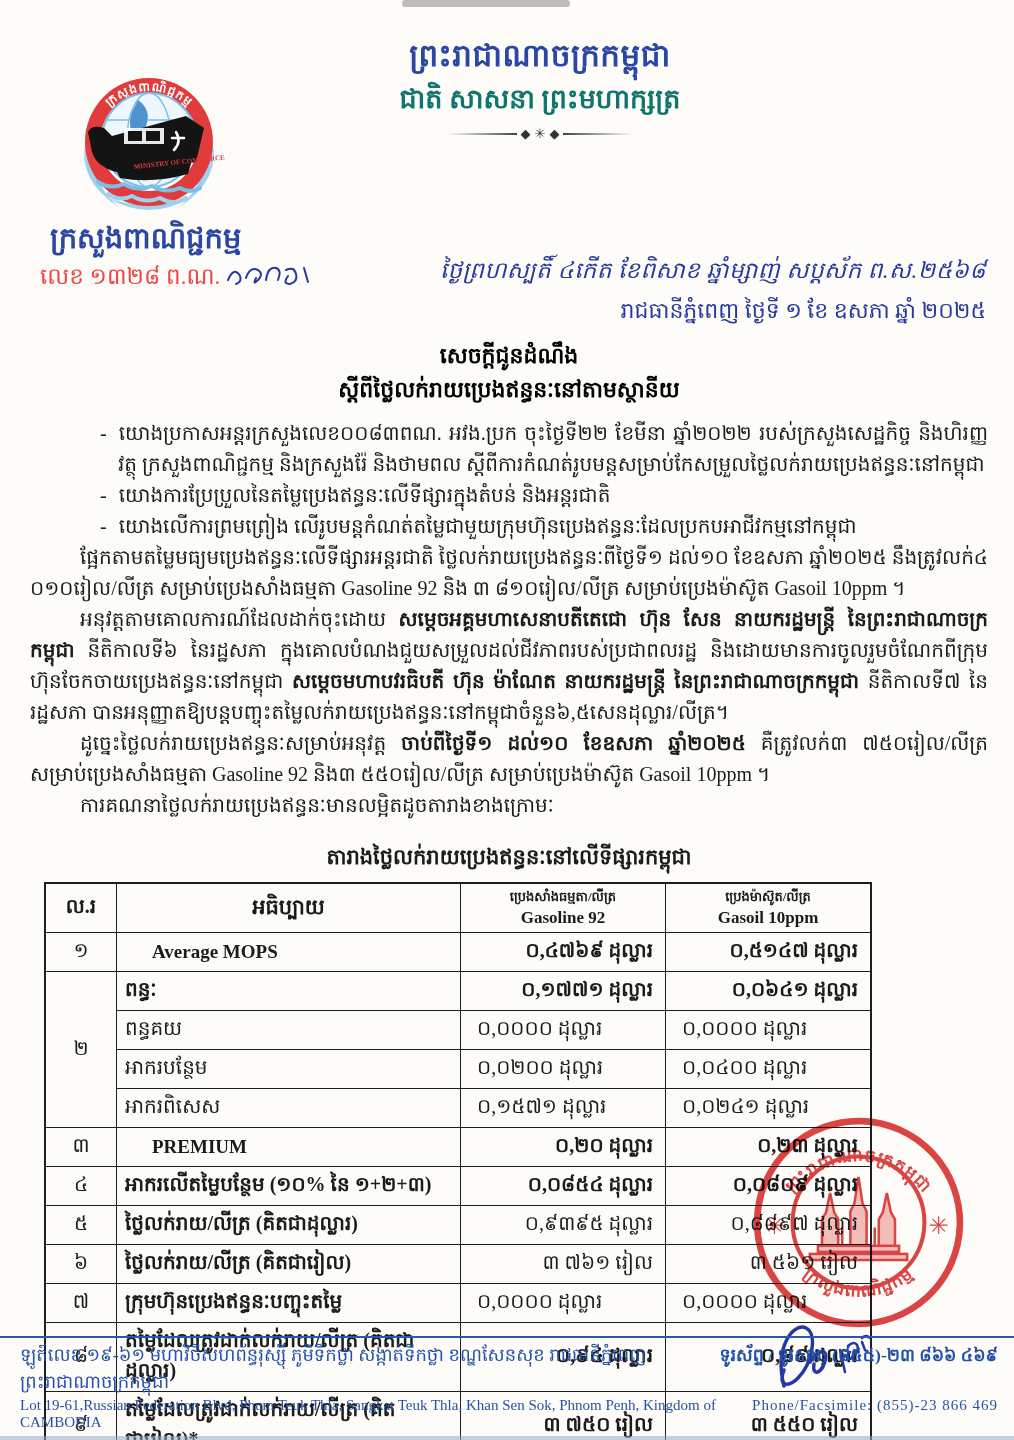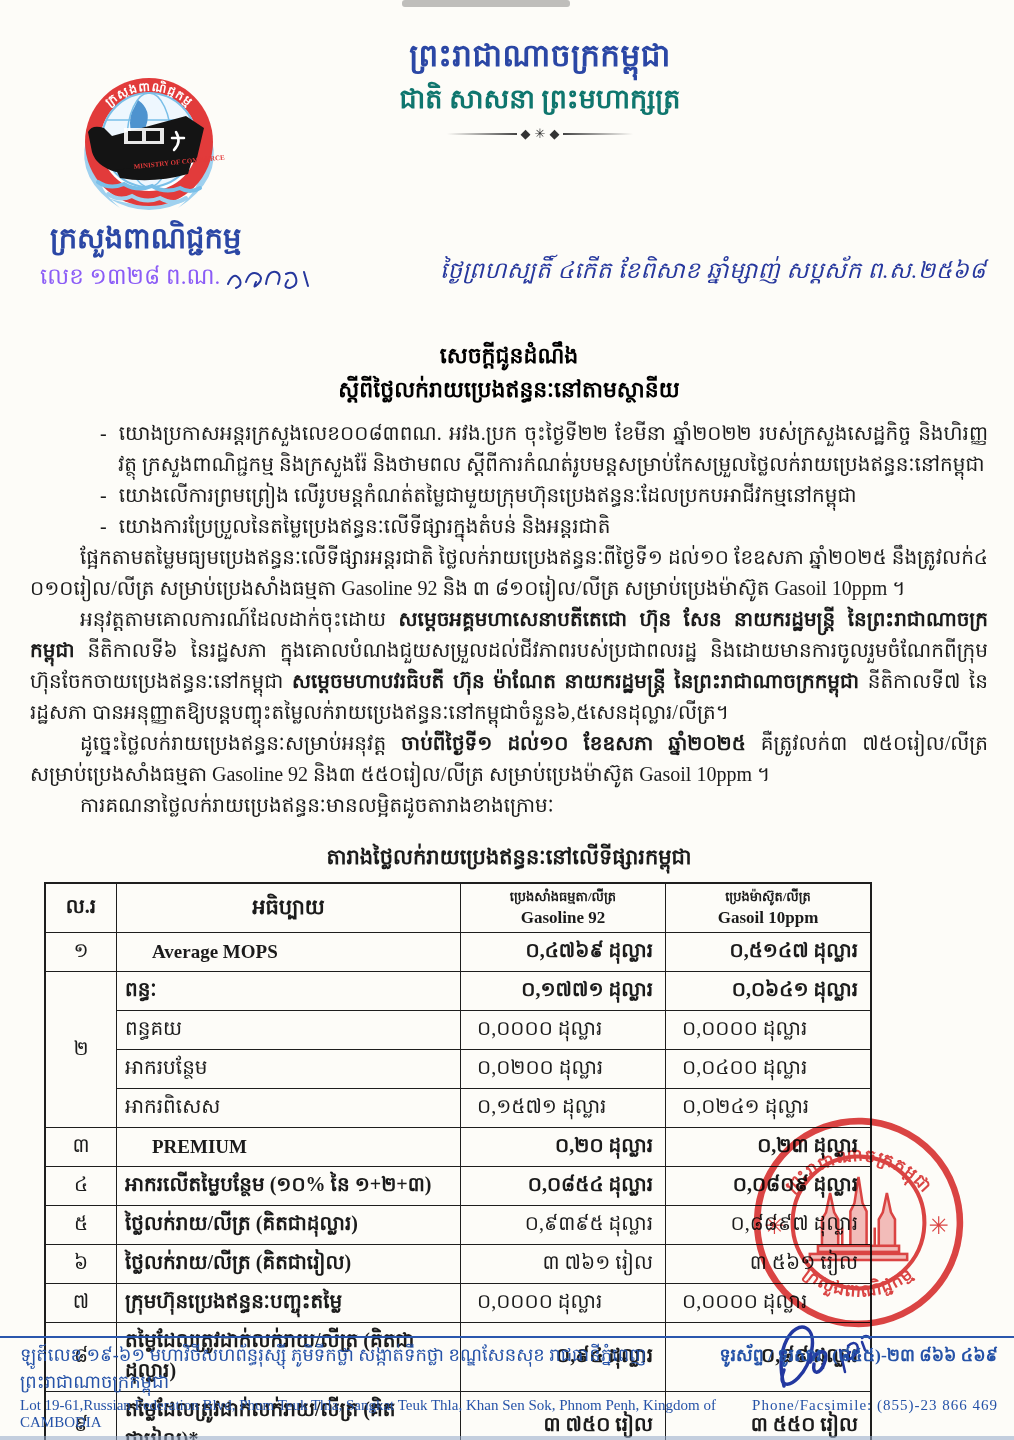--- a/index.html
+++ b/index.html
@@ -21,21 +21,21 @@
     font-size:31px;font-weight:700;color:#2b47a5;letter-spacing:.5px;}
   .motto{position:absolute;left:66px;right:0;top:82px;text-align:center;
     font-size:27px;font-weight:700;color:#0f766e;}
   .divider{position:absolute;left:66px;right:0;top:126px;display:flex;align-items:center;justify-content:center;gap:4px;color:#3d3d3d;}
   .divider .dline{width:70px;height:2px;background:linear-gradient(90deg,transparent,#444);}
   .divider .dline.r{background:linear-gradient(90deg,#444,transparent);}
   .divider .orn{font-size:13px;color:#333;}
 
   .logo-wrap{position:absolute;left:68px;top:70px;width:162px;height:150px;}
   .ministry-name{position:absolute;left:50px;top:220px;font-size:29px;font-weight:700;color:#2b47a5;}
-  .ref-line{position:absolute;left:40px;top:262px;font-size:23px;color:#8b5cf6;display:flex;align-items:center;gap:4px;}
+  .ref-line{position:absolute;left:40px;top:262px;font-size:23px;color:#ef4444;display:flex;align-items:flex-start;gap:4px;}
   .hw{font-style:italic;}
   .date-block{position:absolute;right:28px;top:256px;text-align:right;color:#26379d;}
   .date-block .lunar{font-size:23px;font-style:italic;letter-spacing:.5px;}
   .date-block .place{font-size:22px;margin-top:8px;}
 
   
   .content{position:absolute;left:30px;right:26px;top:342px;}
   .doc-title1,.doc-title2{text-align:center;font-weight:700;font-size:22px;color:#000000;}
   .doc-title2{margin-top:2px;}
   .paras{margin-top:10px;}
@@ -129,30 +129,31 @@
 
   <div class="ref-line">
     <span>លេខ ១៣២៨ ព.ណ.</span>
     <svg width="92" height="26" viewBox="0 0 92 26">
       <path d="M 4,18 q 6,-14 12,-4 q 2,6 -4,8 M 22,16 q 4,-12 12,-8 q 6,4 0,10 q -6,6 -2,-2 M 42,18 q 2,-14 10,-12 q 6,2 2,12 M 62,8 q 8,-4 10,4 q 2,8 -6,10 q -8,0 -2,-8 M 80,6 l 4,14" stroke="#26379d" stroke-width="2" fill="none" stroke-linecap="round"></path>
     </svg>
   </div>
 
   <div class="date-block">
     <div class="lunar hw">ថ្ងៃព្រហស្បតិ៍ ៤កើត ខែពិសាខ ឆ្នាំម្សាញ់ សប្តស័ក ព.ស.២៥៦៨</div>
+    <div class="place">រាជធានីភ្នំពេញ ថ្ងៃទី ១ ខែ ឧសភា ឆ្នាំ ២០២៥</div>
   </div>
 
   <div class="content">
     <div class="doc-title1">សេចក្តីជូនដំណឹង</div>
     <div class="doc-title2">ស្តីពីថ្លៃលក់រាយប្រេងឥន្ធនៈនៅតាមស្ថានីយ</div>
 
     <div class="paras">
         <div class="para bullet"><span class="bmark">-</span><span>យោងប្រកាសអន្តរក្រសួងលេខ០០៨៣ពណ. អវង.ប្រក ចុះថ្ងៃទី២២ ខែមីនា ឆ្នាំ២០២២ របស់ក្រសួងសេដ្ឋកិច្ច និងហិរញ្ញវត្ថុ ក្រសួងពាណិជ្ជកម្ម និងក្រសួងរ៉ែ និងថាមពល ស្តីពីការកំណត់រូបមន្តសម្រាប់កែសម្រួលថ្លៃលក់រាយប្រេងឥន្ធនៈនៅកម្ពុជា</span></div>
+        <div class="para bullet"><span class="bmark">-</span><span>យោងការប្រែប្រួលនៃតម្លៃប្រេងឥន្ធនៈលើទីផ្សារក្នុងតំបន់ និងអន្តរជាតិ</span></div>
         <div class="para bullet"><span class="bmark">-</span><span>យោងលើការព្រមព្រៀង លើរូបមន្តកំណត់តម្លៃជាមួយក្រុមហ៊ុនប្រេងឥន្ធនៈដែលប្រកបអាជីវកម្មនៅកម្ពុជា</span></div>
-        <div class="para bullet"><span class="bmark">-</span><span>យោងការប្រែប្រួលនៃតម្លៃប្រេងឥន្ធនៈលើទីផ្សារក្នុងតំបន់ និងអន្តរជាតិ</span></div>
         <div class="para indent"><span>ផ្អែកតាមតម្លៃមធ្យមប្រេងឥន្ធនៈលើទីផ្សារអន្តរជាតិ ថ្លៃលក់រាយប្រេងឥន្ធនៈពីថ្ងៃទី១ ដល់១០ ខែឧសភា ឆ្នាំ២០២៥ នឹងត្រូវលក់៤ ០១០រៀល/លីត្រ សម្រាប់ប្រេងសាំងធម្មតា Gasoline 92 និង ៣ ៨១០រៀល/លីត្រ សម្រាប់ប្រេងម៉ាស៊ូត Gasoil 10ppm ។</span></div>
         <div class="para indent"><span>អនុវត្តតាមគោលការណ៍ដែលដាក់ចុះដោយ </span><span class="bold">សម្តេចអគ្គមហាសេនាបតីតេជោ ហ៊ុន សែន នាយករដ្ឋមន្ត្រី នៃព្រះរាជាណាចក្រកម្ពុជា</span><span> នីតិកាលទី៦ នៃរដ្ឋសភា ក្នុងគោលបំណងជួយសម្រួលដល់ជីវភាពរបស់ប្រជាពលរដ្ឋ និងដោយមានការចូលរួមចំណែកពីក្រុមហ៊ុនចែកចាយប្រេងឥន្ធនៈនៅកម្ពុជា </span><span class="bold">សម្តេចមហាបវរធិបតី ហ៊ុន ម៉ាណែត នាយករដ្ឋមន្ត្រី នៃព្រះរាជាណាចក្រកម្ពុជា</span><span> នីតិកាលទី៧ នៃរដ្ឋសភា បានអនុញ្ញាតឱ្យបន្តបញ្ចុះតម្លៃលក់រាយប្រេងឥន្ធនៈនៅកម្ពុជាចំនួន៦,៥សេនដុល្លារ/លីត្រ។</span></div>
         <div class="para indent"><span>ដូច្នេះថ្លៃលក់រាយប្រេងឥន្ធនៈសម្រាប់អនុវត្ត </span><span class="bold">ចាប់ពីថ្ងៃទី១ ដល់១០ ខែឧសភា ឆ្នាំ២០២៥</span><span> គឺត្រូវលក់៣ ៧៥០រៀល/លីត្រ សម្រាប់ប្រេងសាំងធម្មតា Gasoline 92 និង៣ ៥៥០រៀល/លីត្រ សម្រាប់ប្រេងម៉ាស៊ូត Gasoil 10ppm ។</span></div>
         <div class="para indent"><span>ការគណនាថ្លៃលក់រាយប្រេងឥន្ធនៈមានលម្អិតដូចតារាងខាងក្រោមៈ</span></div>
       </div>
 
     <div class="table-title">តារាងថ្លៃលក់រាយប្រេងឥន្ធនៈនៅលើទីផ្សារកម្ពុជា</div>
 
     <table class="price">
       <thead>

